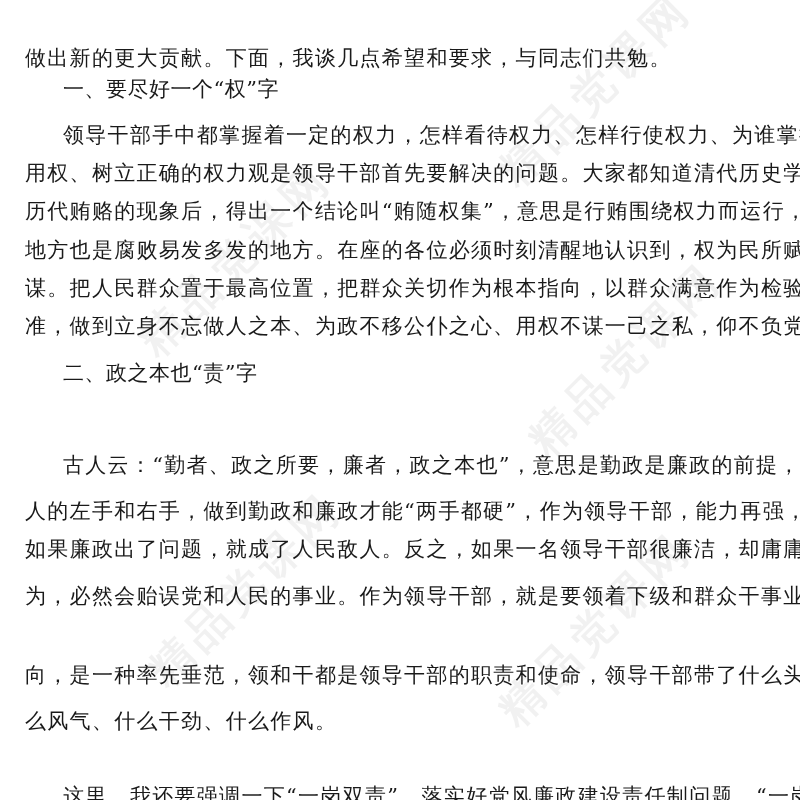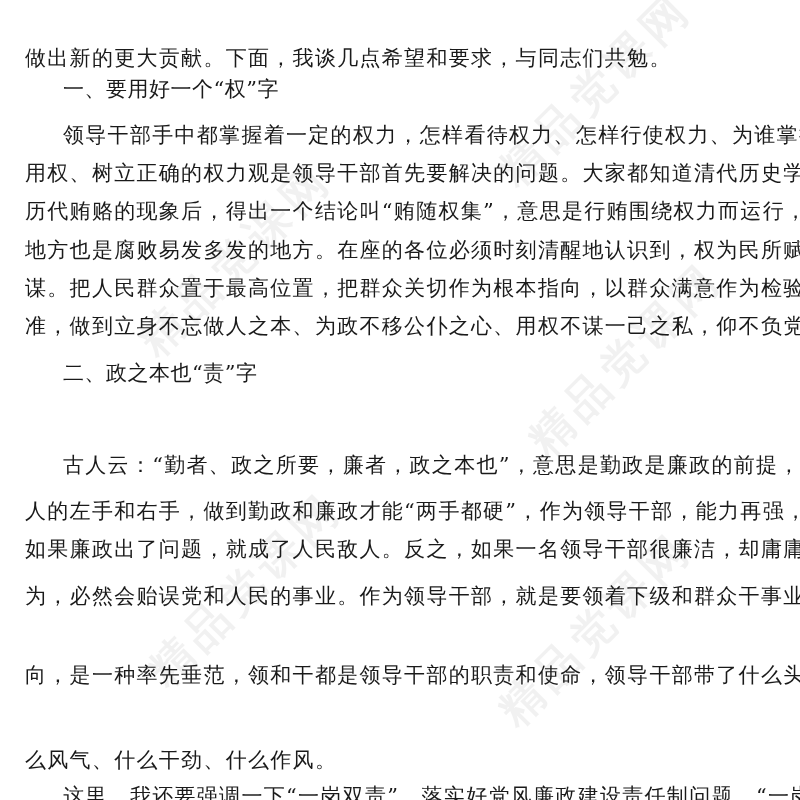--- a/index.html
+++ b/index.html
@@ -52,29 +52,29 @@
 
 <div class="page">
 
   <div class="watermark" style="left:470px; top:60px;">精品党课网</div>
   <div class="watermark" style="left:110px; top:230px;">精品党课网</div>
   <div class="watermark" style="left:500px; top:330px;">精品党课网</div>
   <div class="watermark" style="left:120px; top:560px;">精品党课网</div>
   <div class="watermark" style="left:470px; top:600px;">精品党课网</div>
 
   <div class="line" style="top:46px;">做出新的更大贡献。下面，我谈几点希望和要求，与同志们共勉。</div>
-  <div class="line indent heading" style="top:77px;">一、要用好一个“权”字</div>
+  <div class="line indent heading" style="top:77px;">一、要尽好一个“权”字</div>
   <div class="line indent justify" style="top:123px;">领导干部手中都掌握着一定的权力，怎样看待权力、怎样行使权力、为谁掌握权力、为谁</div>
   <div class="line justify" style="top:161px;">用权、树立正确的权力观是领导干部首先要解决的问题。大家都知道清代历史学家赵冀总结了</div>
   <div class="line justify" style="top:199px;">历代贿赂的现象后，得出一个结论叫“贿随权集”，意思是行贿围绕权力而运行，权力集中的</div>
   <div class="line justify" style="top:238px;">地方也是腐败易发多发的地方。在座的各位必须时刻清醒地认识到，权为民所赋，利必为民所</div>
   <div class="line justify" style="top:276px;">谋。把人民群众置于最高位置，把群众关切作为根本指向，以群众满意作为检验工作的重要标</div>
   <div class="line justify" style="top:314px;">准，做到立身不忘做人之本、为政不移公仆之心、用权不谋一己之私，仰不负党、俯不愧民。</div>
   <div class="line indent heading" style="top:361px;">二、政之本也“责”字</div>
   <div class="line indent justify" style="top:453px;">古人云：“勤者、政之所要，廉者，政之本也”，意思是勤政是廉政的前提，勤和廉就像</div>
   <div class="line justify" style="top:499px;">人的左手和右手，做到勤政和廉政才能“两手都硬”，作为领导干部，能力再强，工作再勤奋，</div>
   <div class="line justify" style="top:537px;">如果廉政出了问题，就成了人民敌人。反之，如果一名领导干部很廉洁，却庸庸碌碌、无所作</div>
   <div class="line justify" style="top:584px;">为，必然会贻误党和人民的事业。作为领导干部，就是要领着下级和群众干事业，领是一种导</div>
   <div class="line justify" style="top:663px;">向，是一种率先垂范，领和干都是领导干部的职责和使命，领导干部带了什么头，就会出现什</div>
-  <div class="line" style="top:748px;">么风气、什么干劲、什么作风。</div>
+  <div class="line" style="top:709px;">么风气、什么干劲、什么作风。</div>
   <div class="line indent justify" style="top:784px;">这里，我还要强调一下“一岗双责”，落实好党风廉政建设责任制问题，“一岗双责”要</div>
 
 </div>
 
 </body></html>

